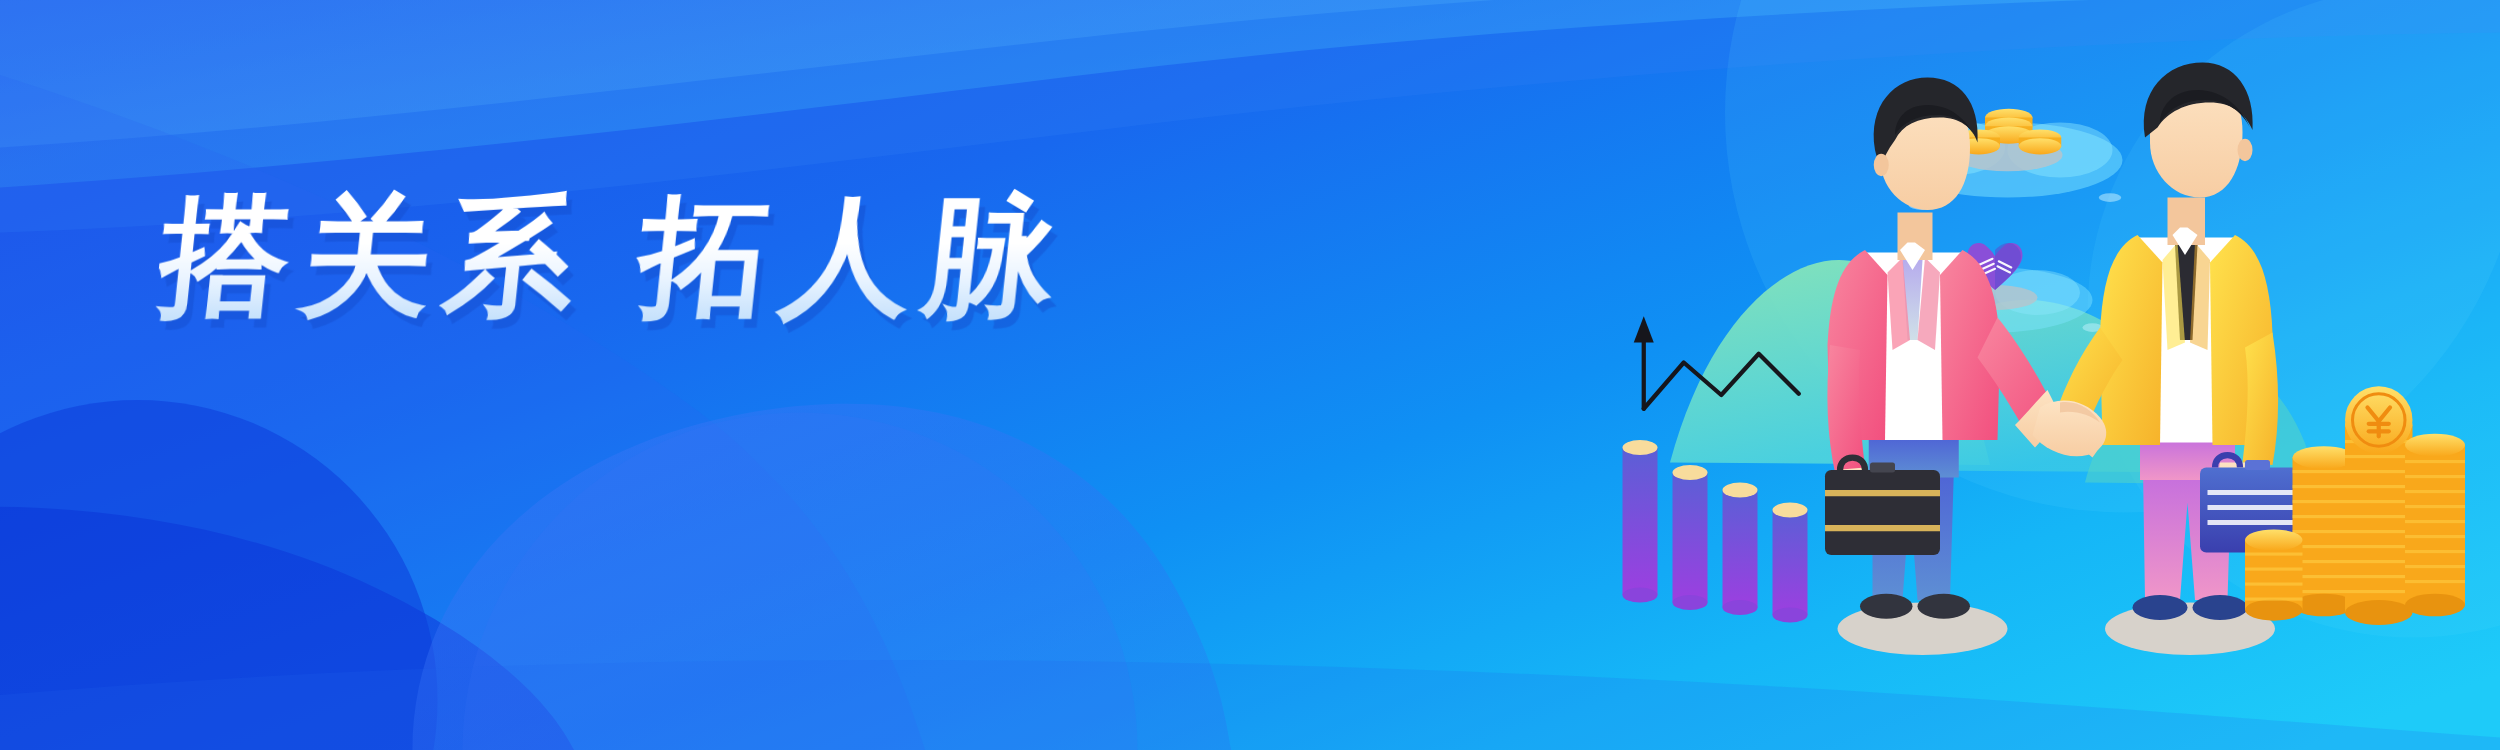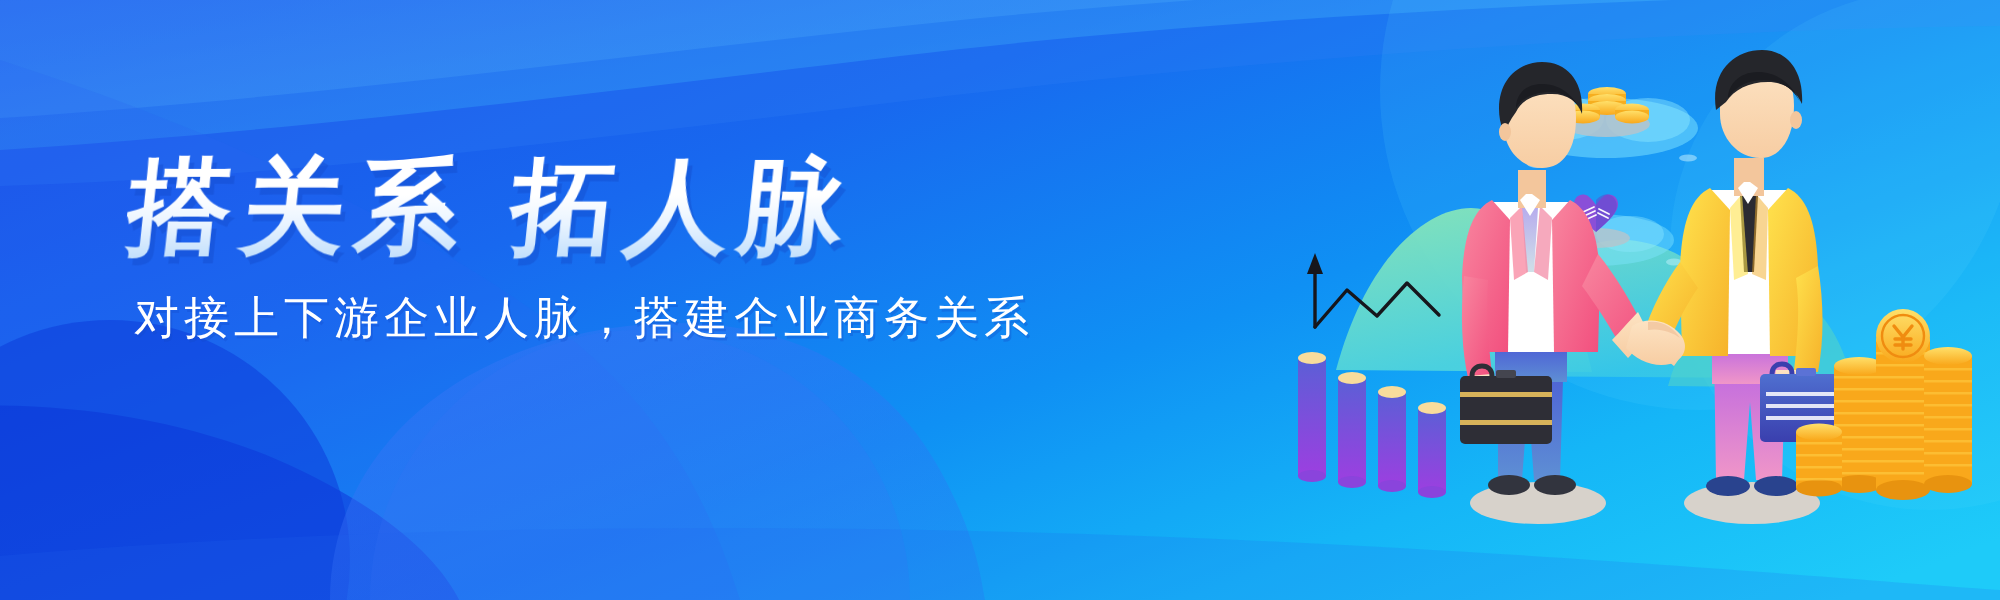--- a/index.html
+++ b/index.html
@@ -118,21 +118,20 @@
 
       <circle cx="1700" cy="90" r="320" fill="#5fdcff" opacity="0.13"></circle>
       <circle cx="1930" cy="250" r="260" fill="#63e1ff" opacity="0.10"></circle>
 
       <path d="M0,556 C420,520 900,520 1400,548 C1680,564 1860,580 2000,590 L2000,600 L0,600 Z" fill="#1f63f0" opacity="0.18"></path>
     </svg>
   </div>
 
   <div class="copy">
     <h1 class="headline"><span>搭关系</span><span class="gap"></span><span>拓人脉</span></h1>
-    <p class="subhead">对接上下游企业人脉，搭建企业商务关系</p>
   </div>
 
   <div class="illustration">
     <svg viewBox="0 0 700 540" aria-hidden="true">
       <defs>
         <linearGradient id="hill" x1="0" y1="0" x2="0.3" y2="1">
           <stop offset="0%" stop-color="#8fe9b4"></stop>
           <stop offset="100%" stop-color="#4fd4dd"></stop>
         </linearGradient>
         <linearGradient id="hill2" x1="0" y1="0" x2="0.4" y2="1">

